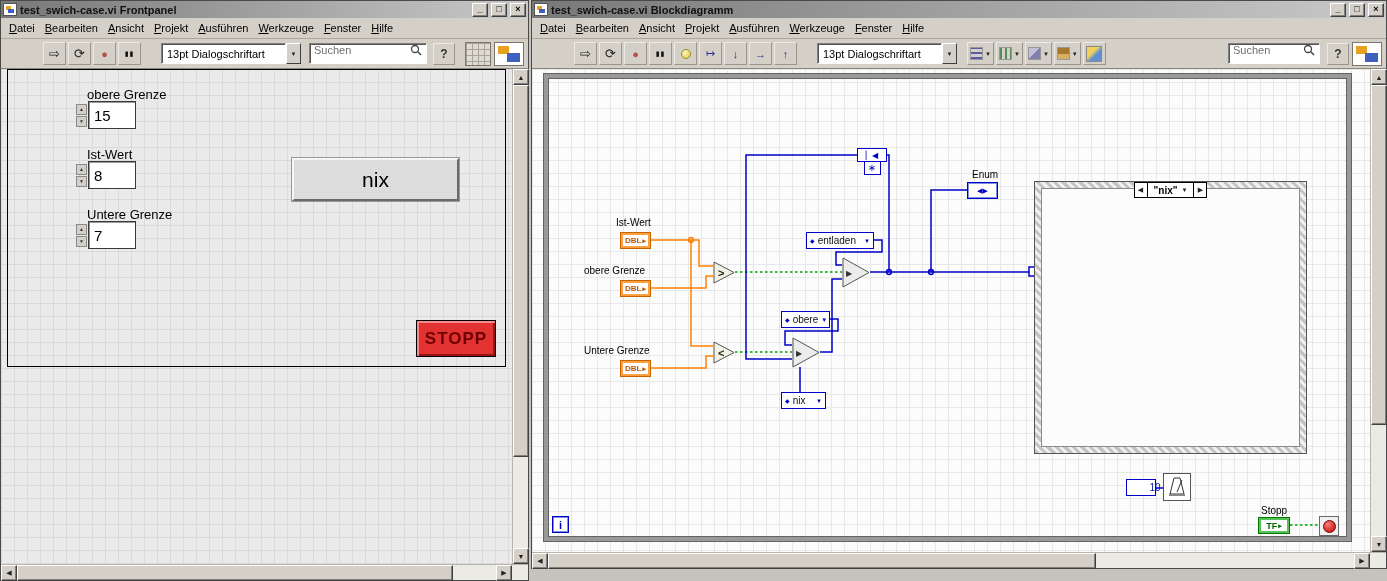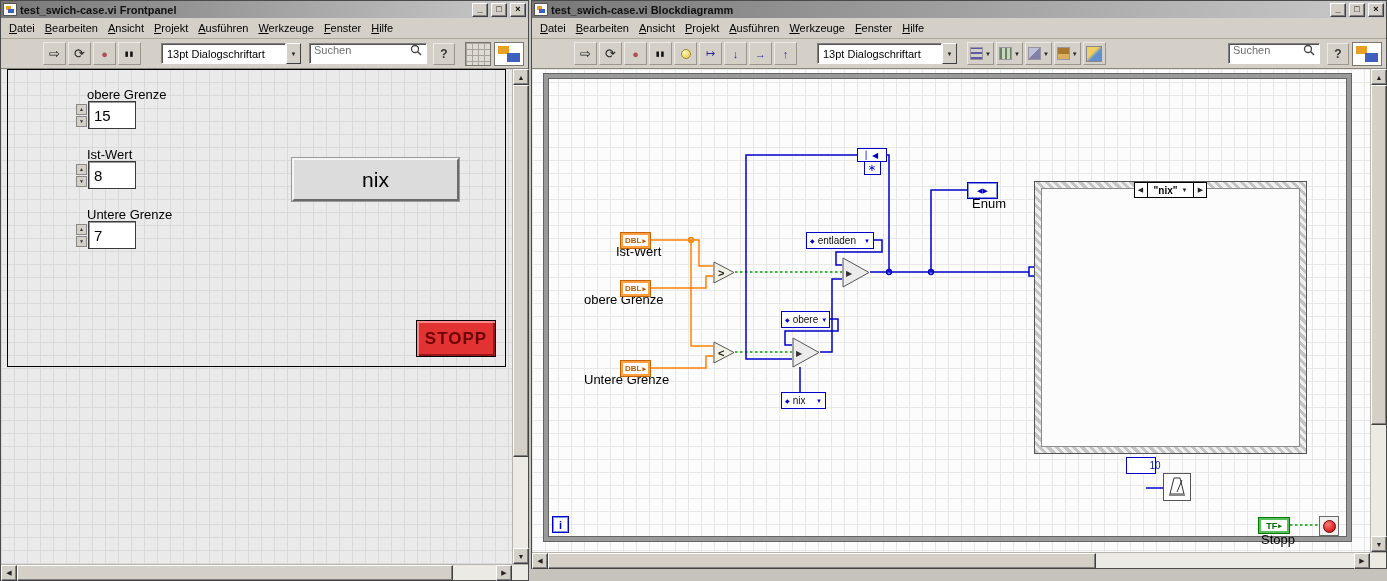--- a/index.html
+++ b/index.html
@@ -99,21 +99,21 @@
     border:2px solid;border-color:#f6f6f6 #6a6a6a #6a6a6a #f6f6f6;box-shadow:0 0 0 1px #999;
     display:flex;align-items:center;justify-content:center;font-size:21px;color:#000;}
   .stop-btn{position:absolute;background:#e23232;border:1px solid #000;
     box-shadow:inset 2px 2px 0 rgba(255,160,160,.8), inset -2px -2px 0 rgba(90,0,0,.55);
     color:#6f0000;font-weight:bold;font-size:17px;display:flex;align-items:center;justify-content:center;
     letter-spacing:1px;cursor:pointer;}
   
   .while-loop{position:absolute;border:4px solid #9a9a9a;
     box-shadow:inset 0 0 0 1px #646464, 0 0 0 1px #646464;}
   .wires{position:absolute;left:0;top:0;pointer-events:none;}
-  .bd-label{position:absolute;font-size:13px;color:#000;white-space:nowrap;margin-top:27px;}
+  .bd-label{position:absolute;font-size:10px;color:#000;white-space:nowrap;}
   .dbl-term{position:absolute;width:31px;height:17px;background:#fff;border:1px solid #c86400;
     box-shadow:inset 0 0 0 2px #ffa040;display:flex;align-items:center;justify-content:center;gap:1px;
     font-size:8px;font-weight:bold;color:#b85a00;}
   .t-arrow{font-size:7px;color:#b85a00;}
   .t-arrow.green{color:#007800;}
   .bool-term{position:absolute;width:32px;height:17px;background:#fff;border:1px solid #007800;
     box-shadow:inset 0 0 0 2px #58c058;display:flex;align-items:center;justify-content:center;gap:1px;
     font-size:9px;font-weight:bold;color:#006800;}
   .enum-term{position:absolute;width:31px;height:17px;background:#fff;border:1px solid #0000c8;
     box-shadow:inset 0 0 0 1px #8090e0;display:flex;align-items:center;justify-content:center;
@@ -414,21 +414,21 @@
         <div class="case-selector">
           <span class="sel-arrow l">◀</span>
           <span class="sel-text">
             <span>"nix"</span>
             <span class="sel-dd">▼</span>
           </span>
           <span class="sel-arrow r">▶</span>
         </div>
       </div>
 
-      <div class="int-const" style="left:594px;top:388px;padding-left:28px;">10</div>
+      <div class="int-const" style="left:594px;top:410px;padding-left:28px;">10</div>
       <div class="wait-node" style="left:631px;top:404px;">
         <svg width="22" height="22" viewBox="0 0 22 22">
           <polygon points="8,2 14,2 18,18 4,18" fill="#fff" stroke="#333"></polygon>
           <line x1="11" y1="16" x2="16" y2="4" stroke="#333"></line>
           <rect x="3" y="18" width="16" height="2" fill="#888"></rect>
         </svg>
       </div>
 
       <span class="bd-label" style="left:729px;top:436px;">Stopp</span>
       <div class="bool-term" style="left:726px;top:448px;">

